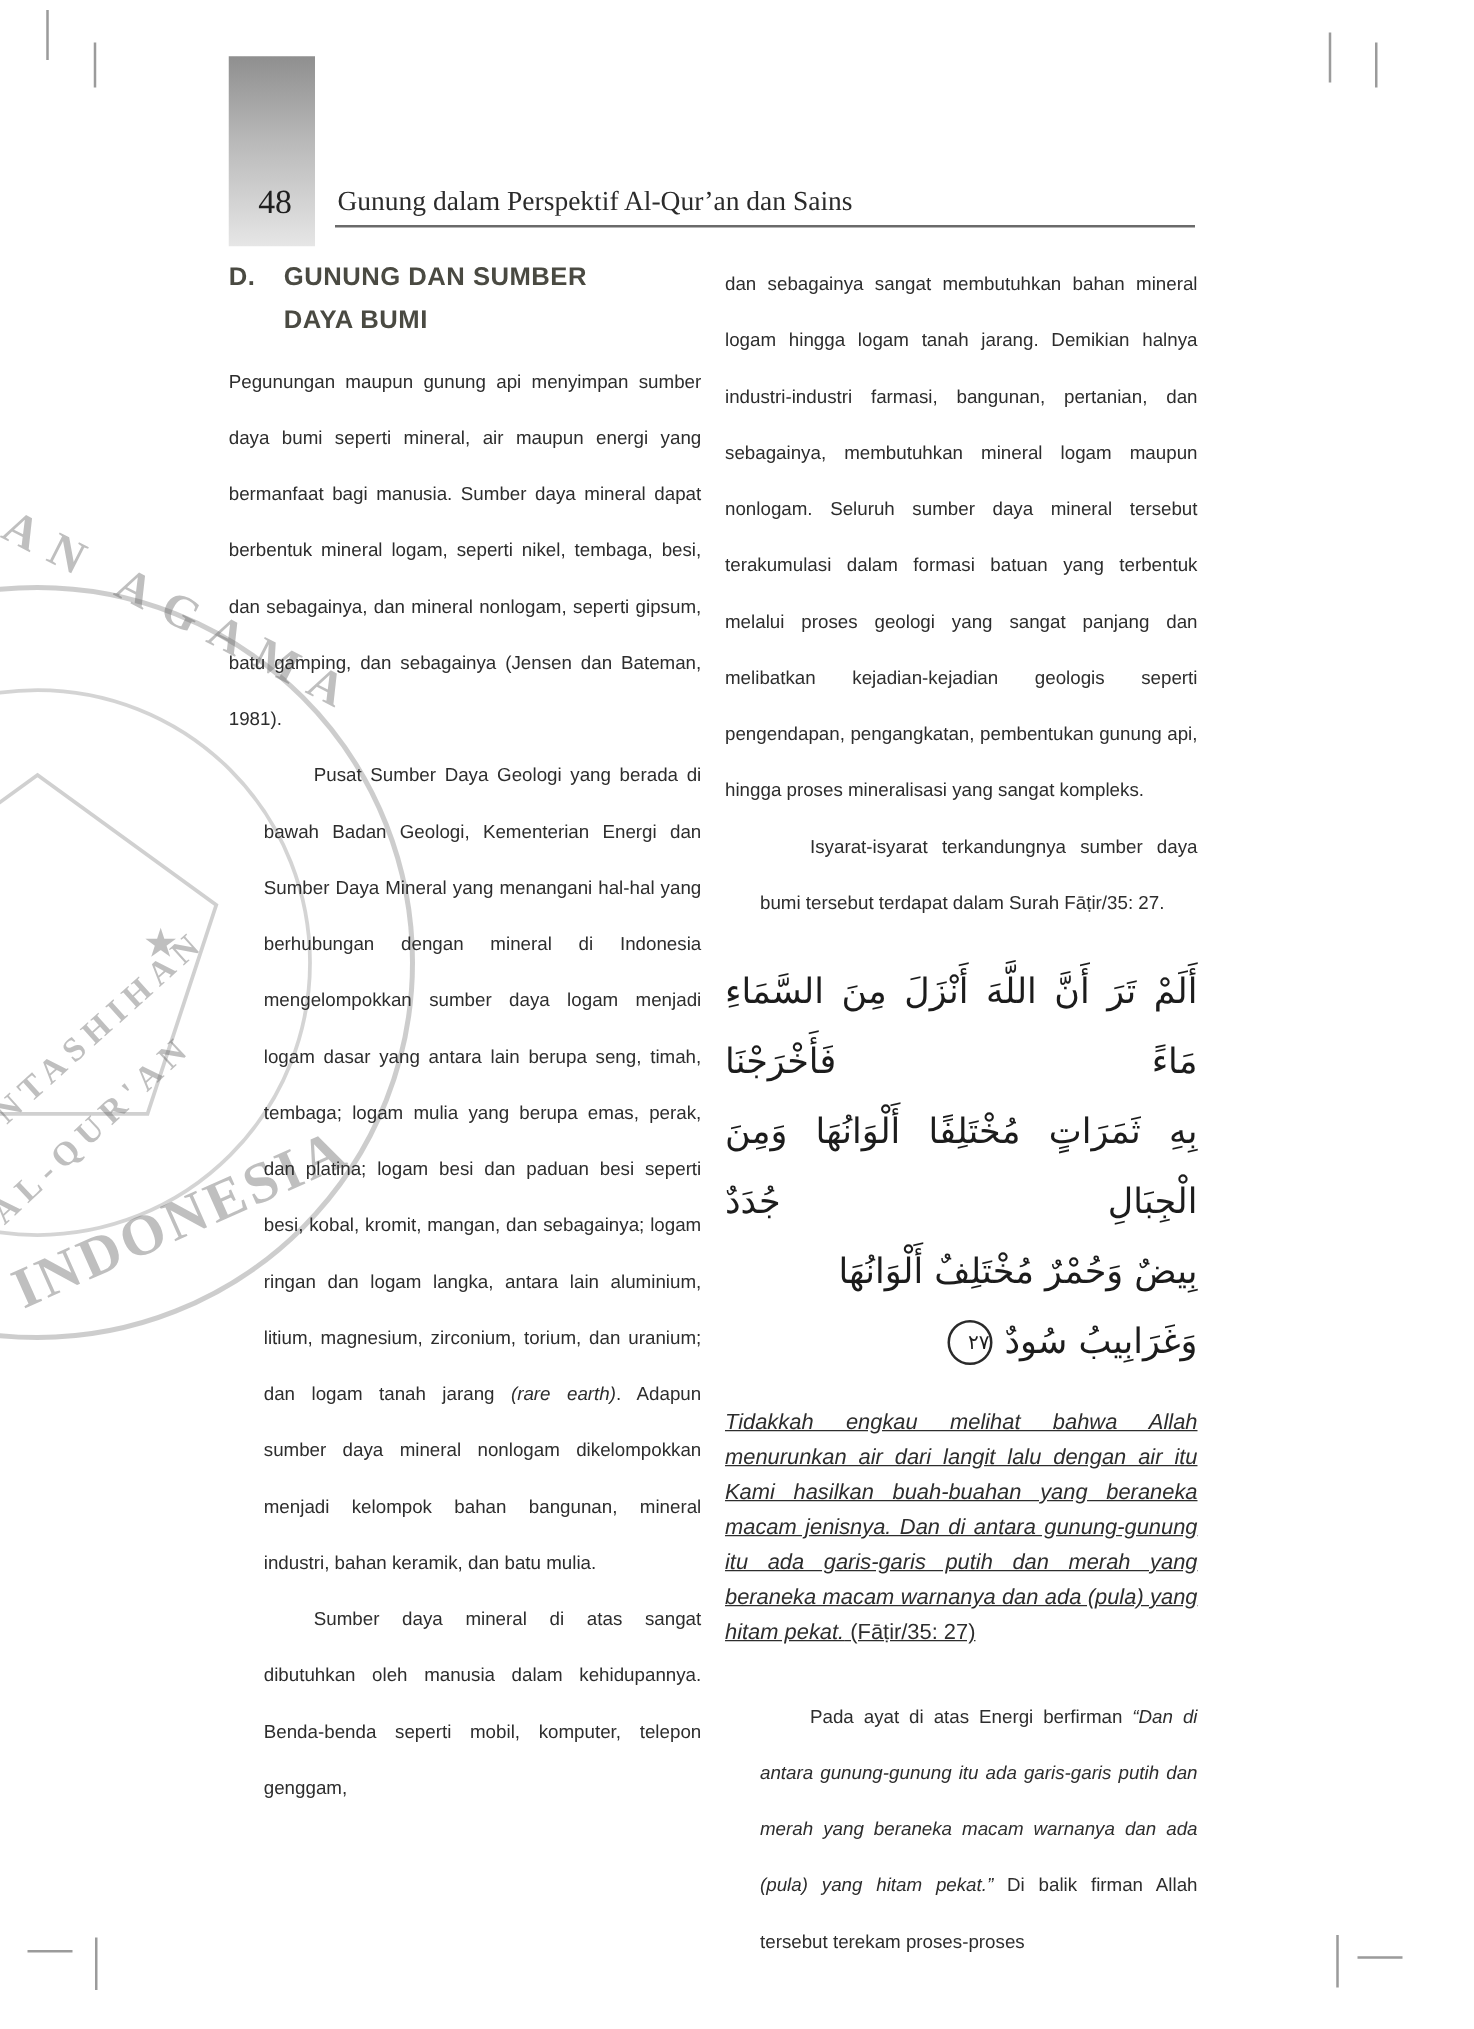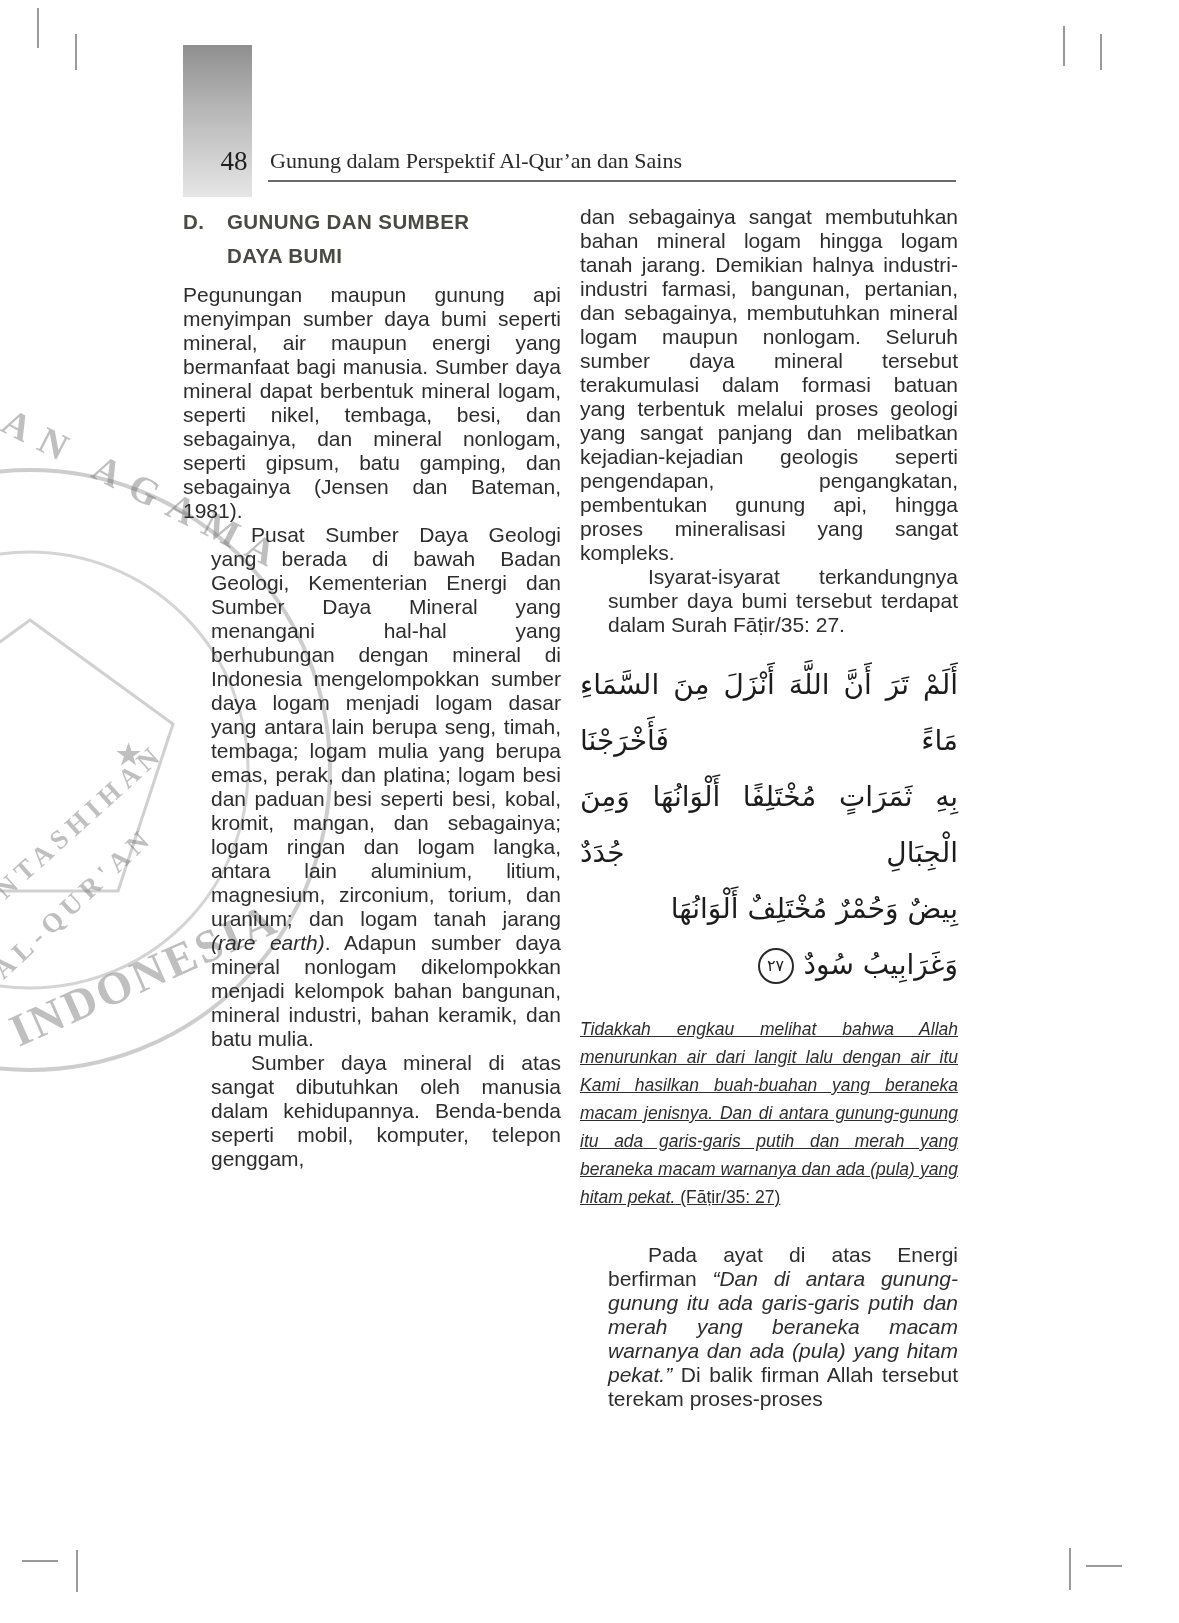--- a/index.html
+++ b/index.html
@@ -7,48 +7,48 @@
     position:relative; width:1179px; height:1623px; background:#ffffff;
     font-family:"Liberation Sans","DejaVu Sans",sans-serif; color:#2d2d2d;
     overflow:hidden;
   }
   .mark { position:absolute; background:#9b9b9b; }
   .gradient-bar {
     position:absolute; left:183px; top:45px; width:69px; height:152px;
     background:linear-gradient(to bottom,#8f8f8f 0%,#b9b9b9 45%,#e6e6e6 100%);
   }
   .page-number {
-    position:absolute; left:189px; top:146px; width:90px; text-align:center;
+    position:absolute; left:175px; top:146px; width:90px; text-align:center;
     font-family:"Liberation Serif","DejaVu Serif",serif; font-size:27px; color:#1f1f1f; z-index:2;
   }
   .header-title {
     position:absolute; left:270px; top:148px;
     font-family:"Liberation Serif","DejaVu Serif",serif; font-size:22px; color:#2b2b2b; z-index:2;
   }
   .header-rule { position:absolute; left:268px; top:180px; width:688px; height:2px; background:#6a6a6a; z-index:2; }
 
   .col { position:absolute; top:205px; width:378px; z-index:2; }
   .col-left { left:183px; }
   .col-right { left:580px; }
 
   .heading {
     display:grid; grid-template-columns:44px 1fr; margin-bottom:10px;
     font-weight:bold; font-size:20.5px; line-height:34px; letter-spacing:0.4px; color:#4a4a42;
   }
   .h-line { display:block; }
 
-  .body-p { margin:0; font-size:21px; line-height:24px; text-align:justify; }
+  .body-p { margin:0; font-size:15px; line-height:45px; text-align:justify; }
   .indent { text-indent:40px;margin-left:28px; }
   .it { font-style:italic; }
 
   .arabic { margin:20px 0 6px 0; direction:rtl; font-family:"DejaVu Sans",sans-serif; color:#1c1c1c; }
   .ar-line { font-size:28px; line-height:56px; }
   .ar-just { text-align:justify; text-align-last:justify; }
   .ayah-marker {
-    display:inline-flex; align-items:center; justify-content:center;
+    display:inline-flex; align-items:center; 
     width:36px; height:36px; border:2px solid #2a2a2a; border-radius:50%;
     font-size:16px; margin-inline-start:10px; vertical-align:middle; box-sizing:border-box;
   }
 
   .trans { margin:22px 0 0 0; font-size:17.5px; line-height:28px; text-align:justify;text-decoration:underline; }
   .para3gap { margin-top:32px; }
 
   .watermark { position:absolute; left:0; top:0; width:100%; height:100%; z-index:1; pointer-events:none; }
   .wm-text {
     position:absolute; font-family:"Liberation Serif","DejaVu Serif",serif; font-weight:bold;

